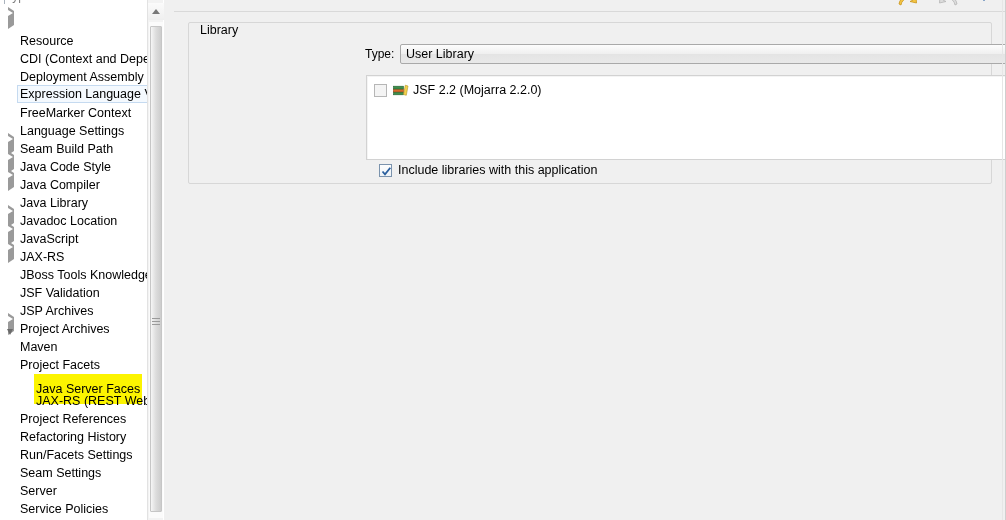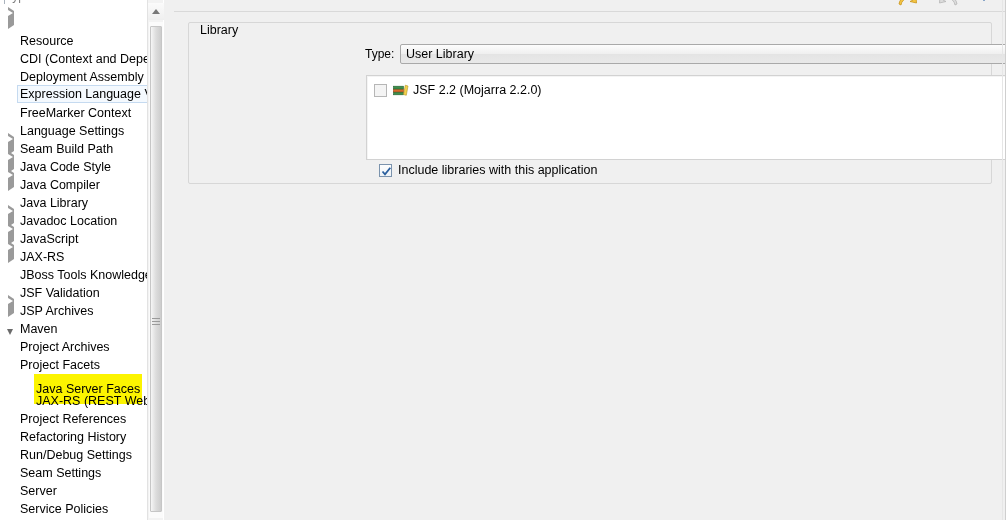--- a/index.html
+++ b/index.html
@@ -322,44 +322,44 @@
           <span class="twisty"><span class="tri-collapsed"><span class="tri-collapsed-in"></span></span></span>
           <span class="lbl">JBoss Tools Knowledge</span>
         </div>
         <div class="tree-row lvl1">
           <span class="lbl">JSF Validation</span>
         </div>
         <div class="tree-row lvl1">
           <span class="lbl">JSP Archives</span>
         </div>
         <div class="tree-row lvl1">
+          <span class="lbl">Project Archives</span>
+        </div>
+        <div class="tree-row lvl1">
           <span class="twisty"><span class="tri-collapsed"><span class="tri-collapsed-in"></span></span></span>
           <span class="lbl">Maven</span>
-        </div>
-        <div class="tree-row lvl1">
-          <span class="lbl">Project Archives</span>
         </div>
         <div class="tree-row lvl1">
           <span class="twisty"><span class="tri-expanded"></span></span>
           <span class="lbl">Project Facets</span>
         </div>
         <div class="tree-row lvl2">
           <span class="lbl hl">Java Server Faces</span>
         </div>
         <div class="tree-row lvl2">
           <span class="lbl">JAX-RS (REST Web S</span>
         </div>
         <div class="tree-row lvl1">
           <span class="lbl">Project References</span>
         </div>
         <div class="tree-row lvl1">
           <span class="lbl">Refactoring History</span>
         </div>
         <div class="tree-row lvl1">
-          <span class="lbl">Run/Debug Settings</span>
+          <span class="lbl">Run/Facets Settings</span>
         </div>
         <div class="tree-row lvl1">
           <span class="lbl">Seam Settings</span>
         </div>
         <div class="tree-row lvl1">
           <span class="lbl">Server</span>
         </div>
         <div class="tree-row lvl1">
           <span class="lbl">Service Policies</span>
         </div>

